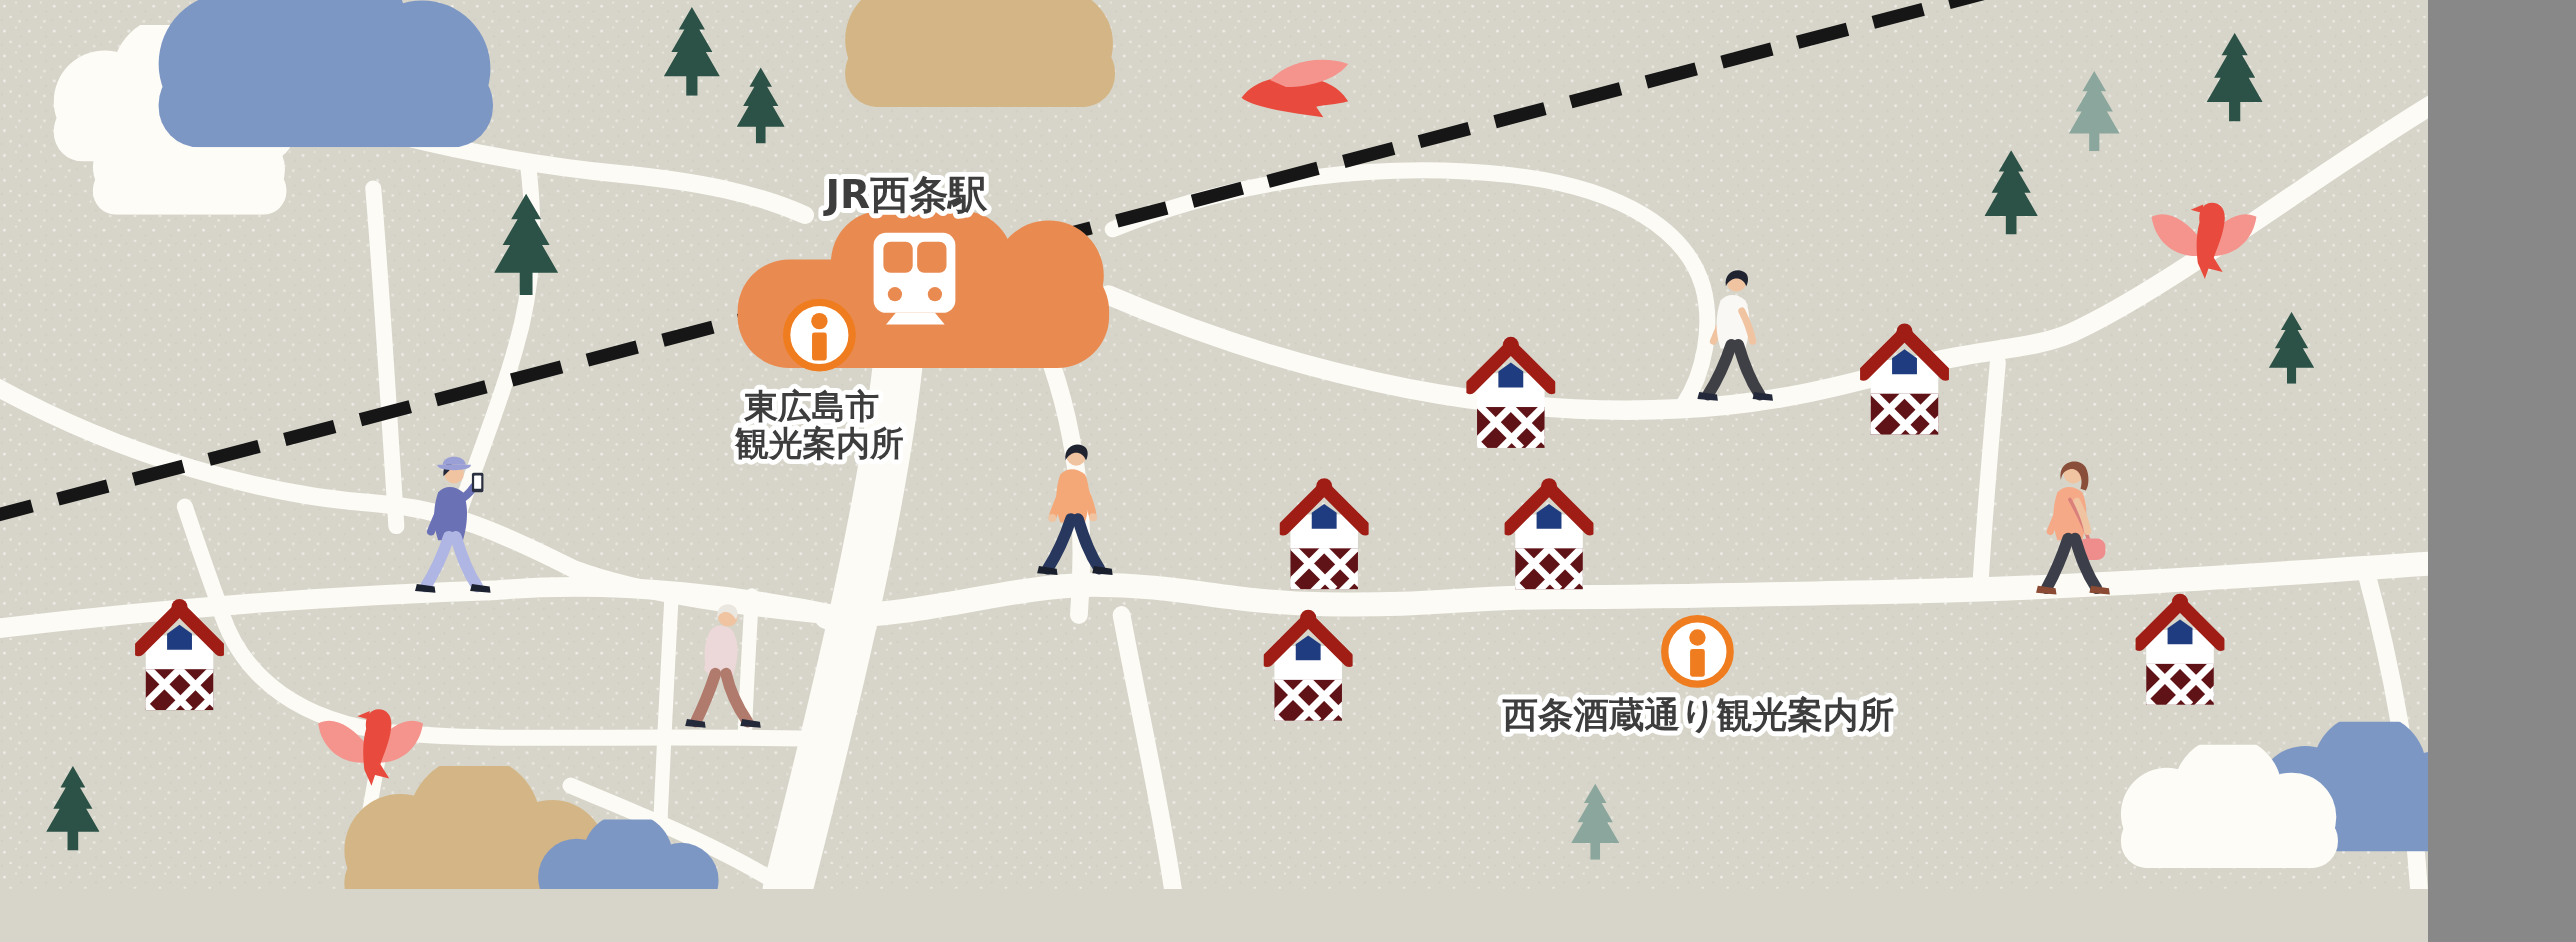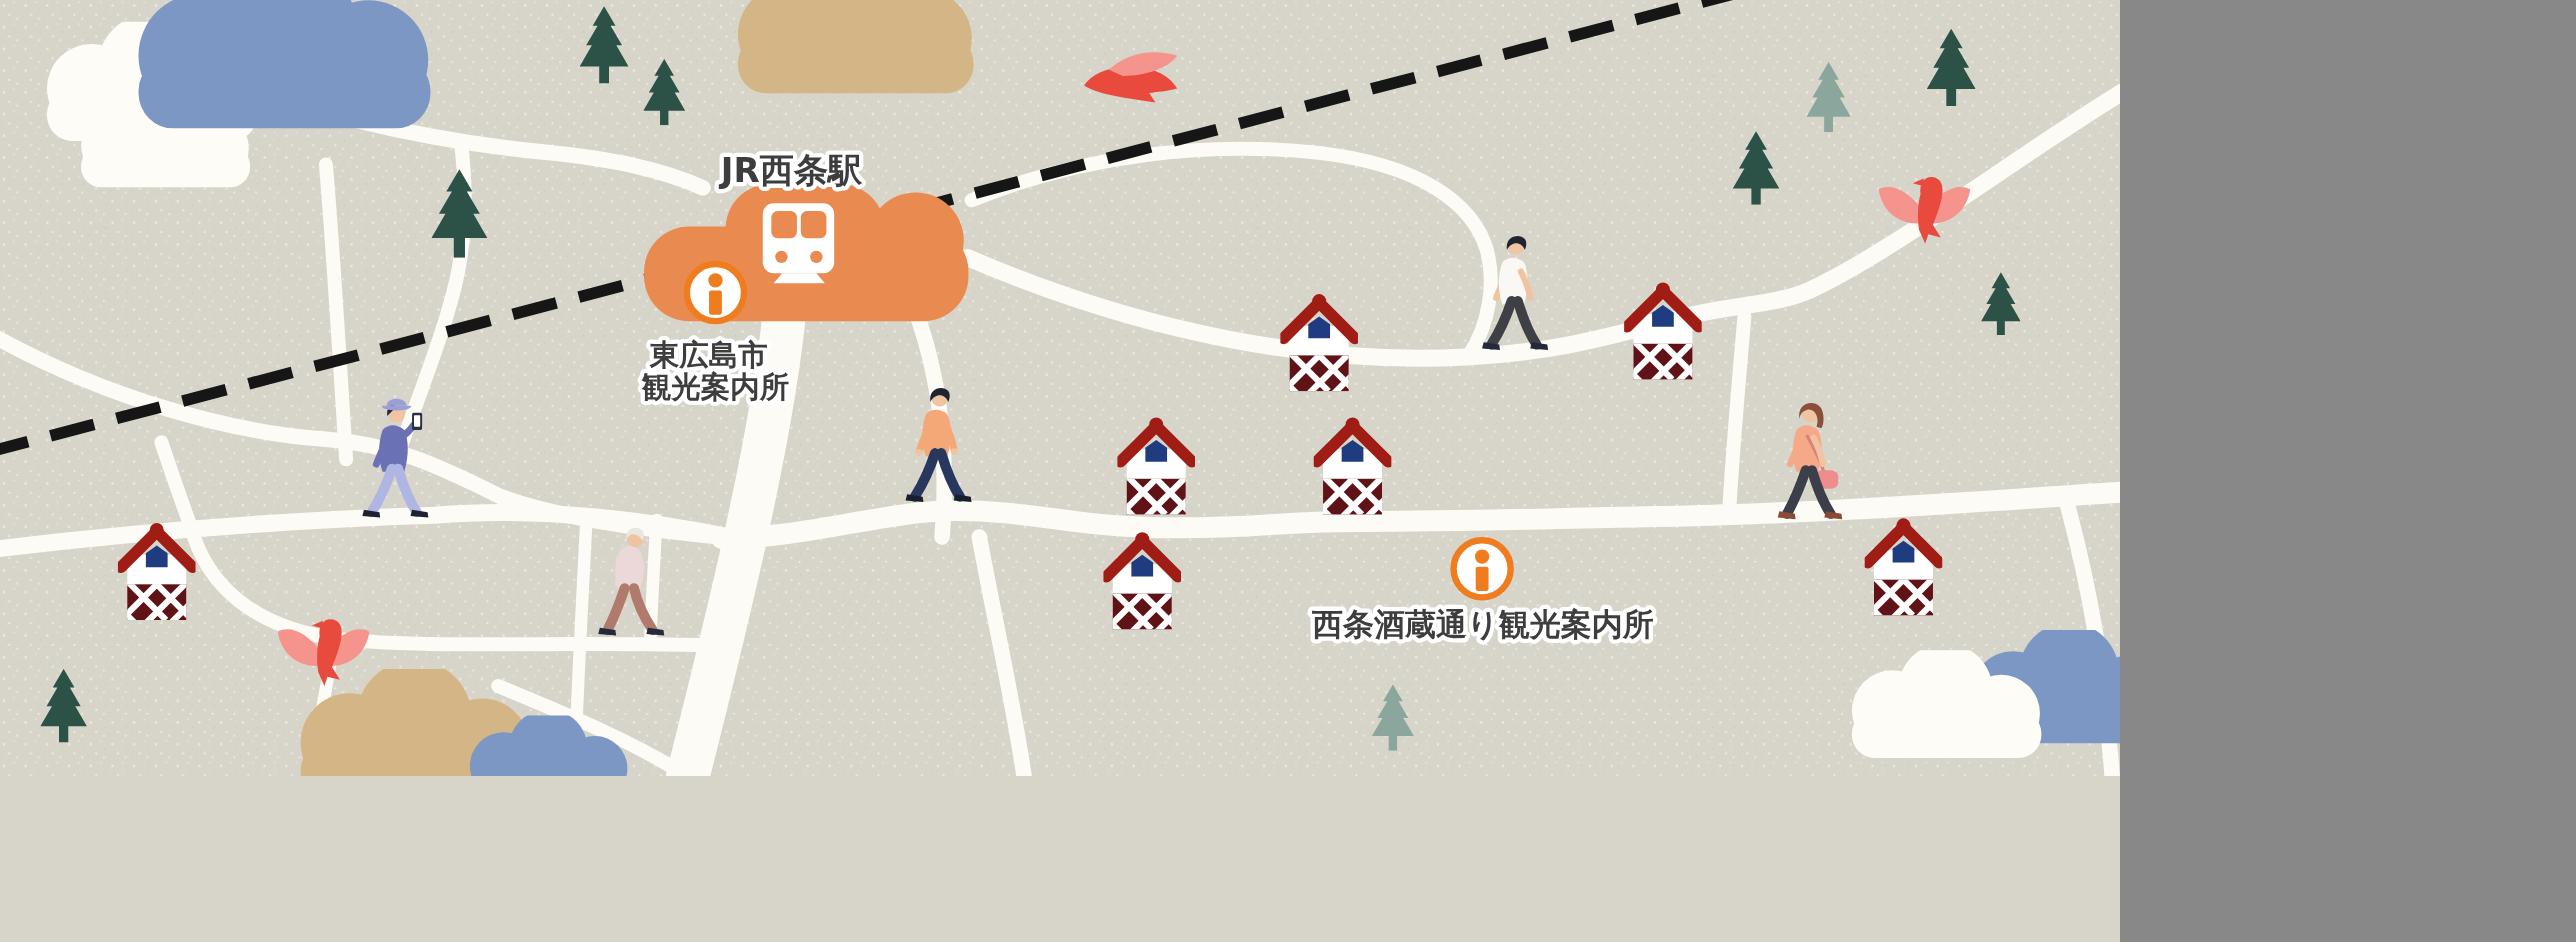--- a/index.html
+++ b/index.html
@@ -1,16 +1,16 @@
 <!DOCTYPE html>
 <html style="--background: #d7d5c9; --road: #fcfbf6; --railway: #161616; --station-orange: #e98a51; --accent-orange: #ef7d1f; --label-text: #3d3d3d; --label-outline: #ffffff; --tree-dark: #2c5247; --tree-light: #8aa69d; --cloud-blue: #7d97c5; --cloud-white: #fdfcf7; --cloud-tan: #d4b585; --brewery-roof: #a01d15; --brewery-wall: #5f1317; --brewery-window: #1f3c80; --brewery-body: #ffffff; --bird-red: #e84b3d; --bird-pink: #f5938d;font-size:15px"><head>
 <meta charset="utf-8">
 <style>
   html,body{margin:0;padding:0;background:#888;}
-  .map-viewport{position:relative;width:2120px;height:943px;overflow:hidden;
+  .map-viewport{position:relative;width:2428px;height:943px;overflow:hidden;
     font-family:"DejaVu Sans",sans-serif;background:var(--background);text-align:right;}
   svg.map{position:absolute;inset:0;display:block;}
   .road{fill:none;stroke:var(--road);stroke-linecap:round;}
   .rail{fill:none;stroke:var(--railway);stroke-width:15;stroke-dasharray:58 30;}
   .sta{fill:var(--station-orange);}
   .sta-c{fill:var(--station-orange);}
   .cloud-blue{color:var(--cloud-blue);}
   .cloud-white{color:var(--cloud-white);}
   .cloud-tan{color:var(--cloud-tan);}
   .tree-dark{color:var(--tree-dark);}

